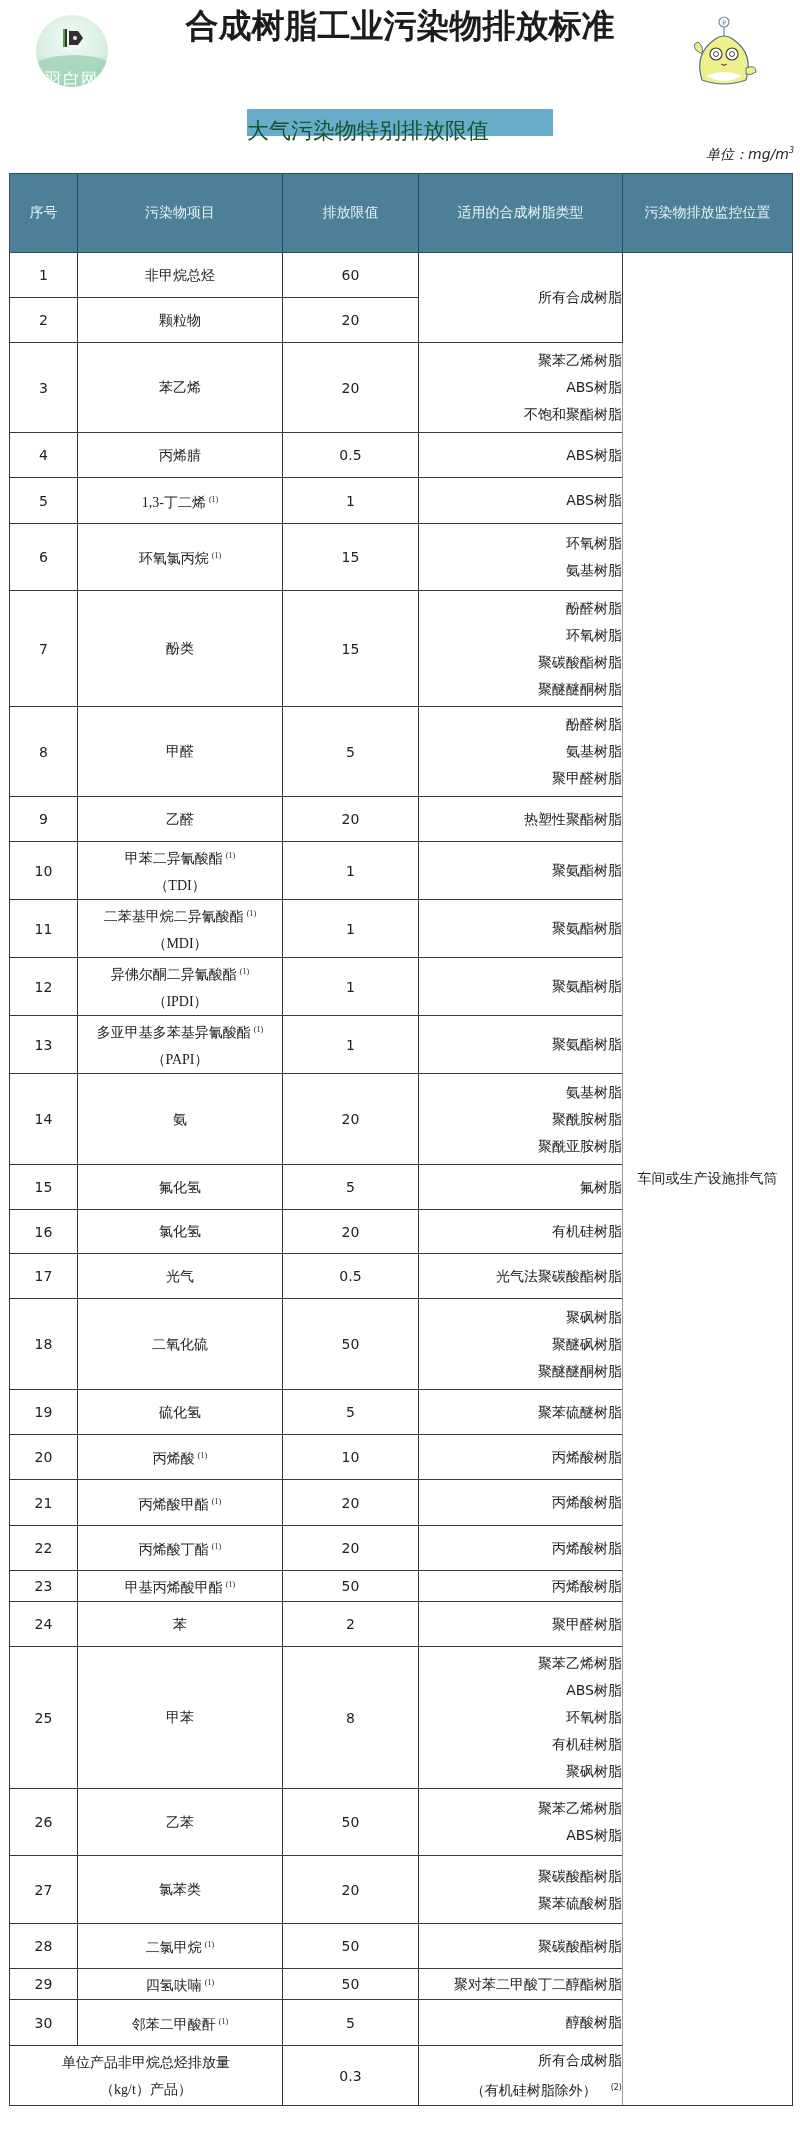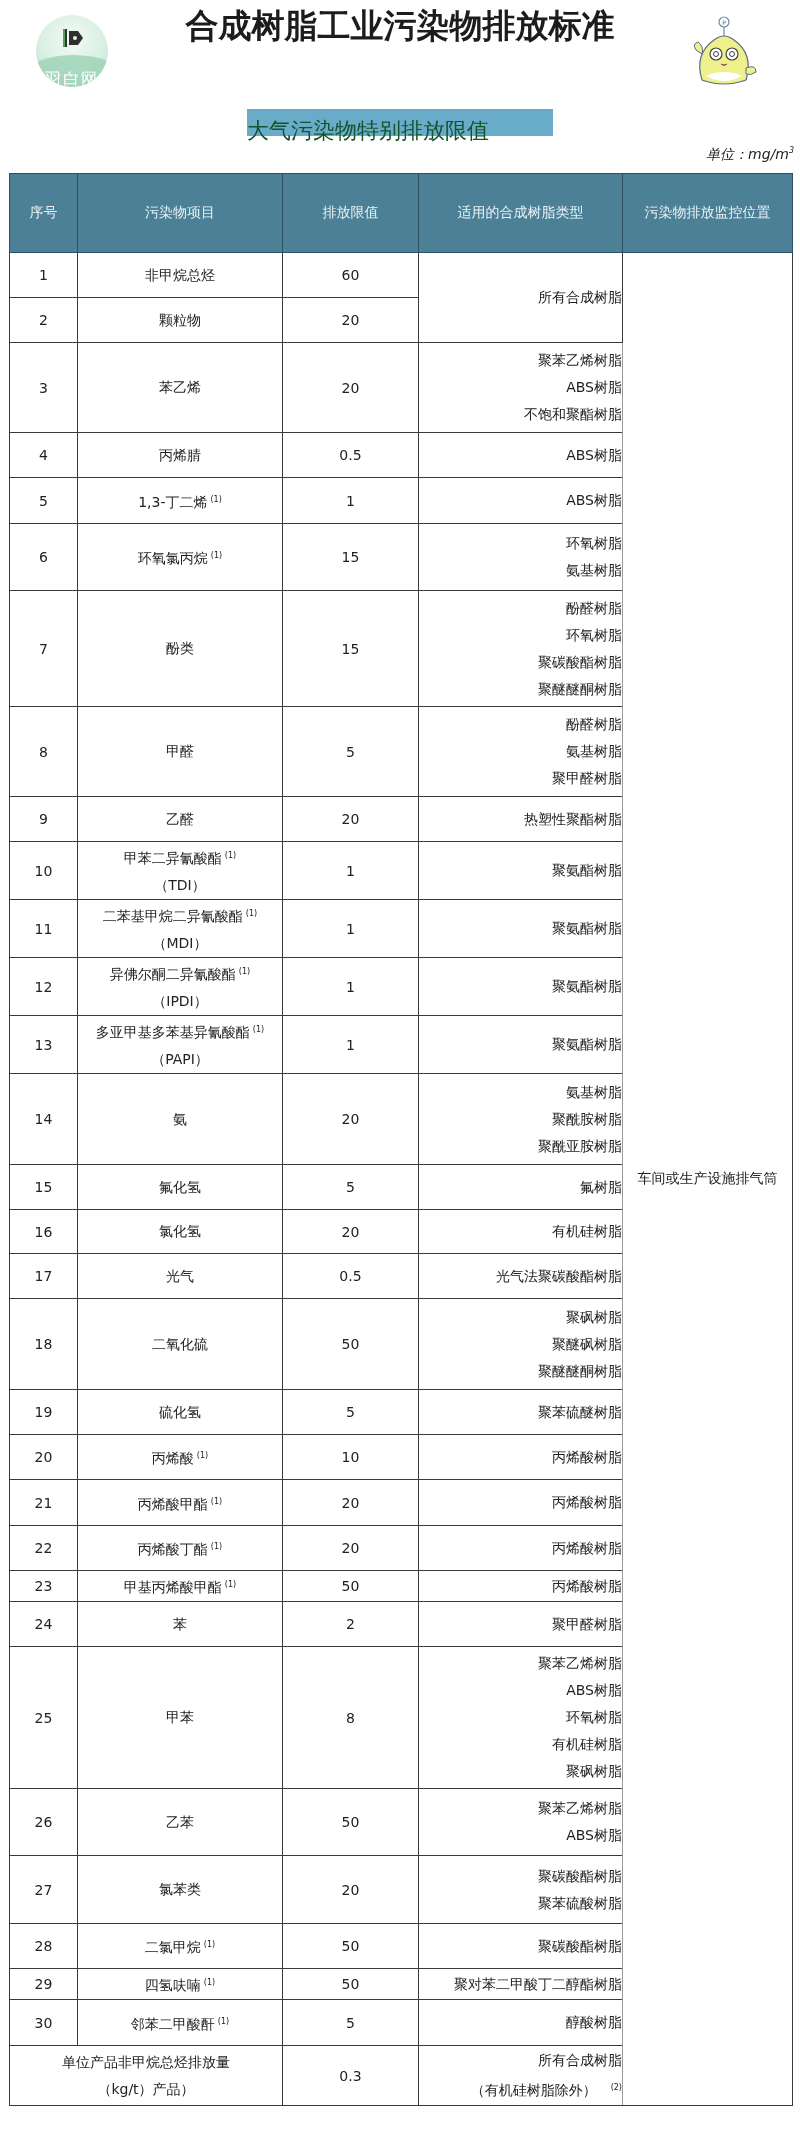--- a/index.html
+++ b/index.html
@@ -19,21 +19,21 @@
   .subtitle { position: absolute; left: 247px; top: 109px; width: 306px; height: 27px; background: #69acc9;
               color: #14532d; font-size: 22px; text-align: left; line-height: 43px; }
   .unit { position: absolute; right: 6px; top: 146px; font-size: 14px; color: #222; font-style: italic; }
   .unit sup { font-size: 8px; }
   table { position: absolute; left: 9px; top: 173px; width: 783px; border-collapse: collapse; table-layout: fixed; }
   th, td { border: 1px solid #3a3a3a; text-align: center; vertical-align: middle; padding: 0; font-size: 14px; color: #222; }
   th { background: #4c8096; color: #e8f1f5; font-weight: normal; height: 78px; font-size: 14px; border-color: #2e4f5e; }
   td.resins div { line-height: 27px; text-align: right; }
   td.monitor { border-left: 1px solid #999; }
   sup.fn { font-size: 8px; margin-left: 3px; vertical-align: 5px; }
-  .multi div { line-height: 27px; }
+  .multi div { line-height: 27px; font-family: Liberation Serif, serif; }
 </style>
 </head>
 <body>
 
 <div class="logo">
   <div class="wave"></div>
   <svg class="mark" viewBox="0 0 22 22">
     <rect x="1" y="2" width="4" height="18" fill="#333"></rect>
     <rect x="1" y="2" width="2" height="18" fill="#5aa05a"></rect>
     <polygon points="7,4 16,4 21,11 16,18 7,18" fill="#2f2f2f"></polygon>

